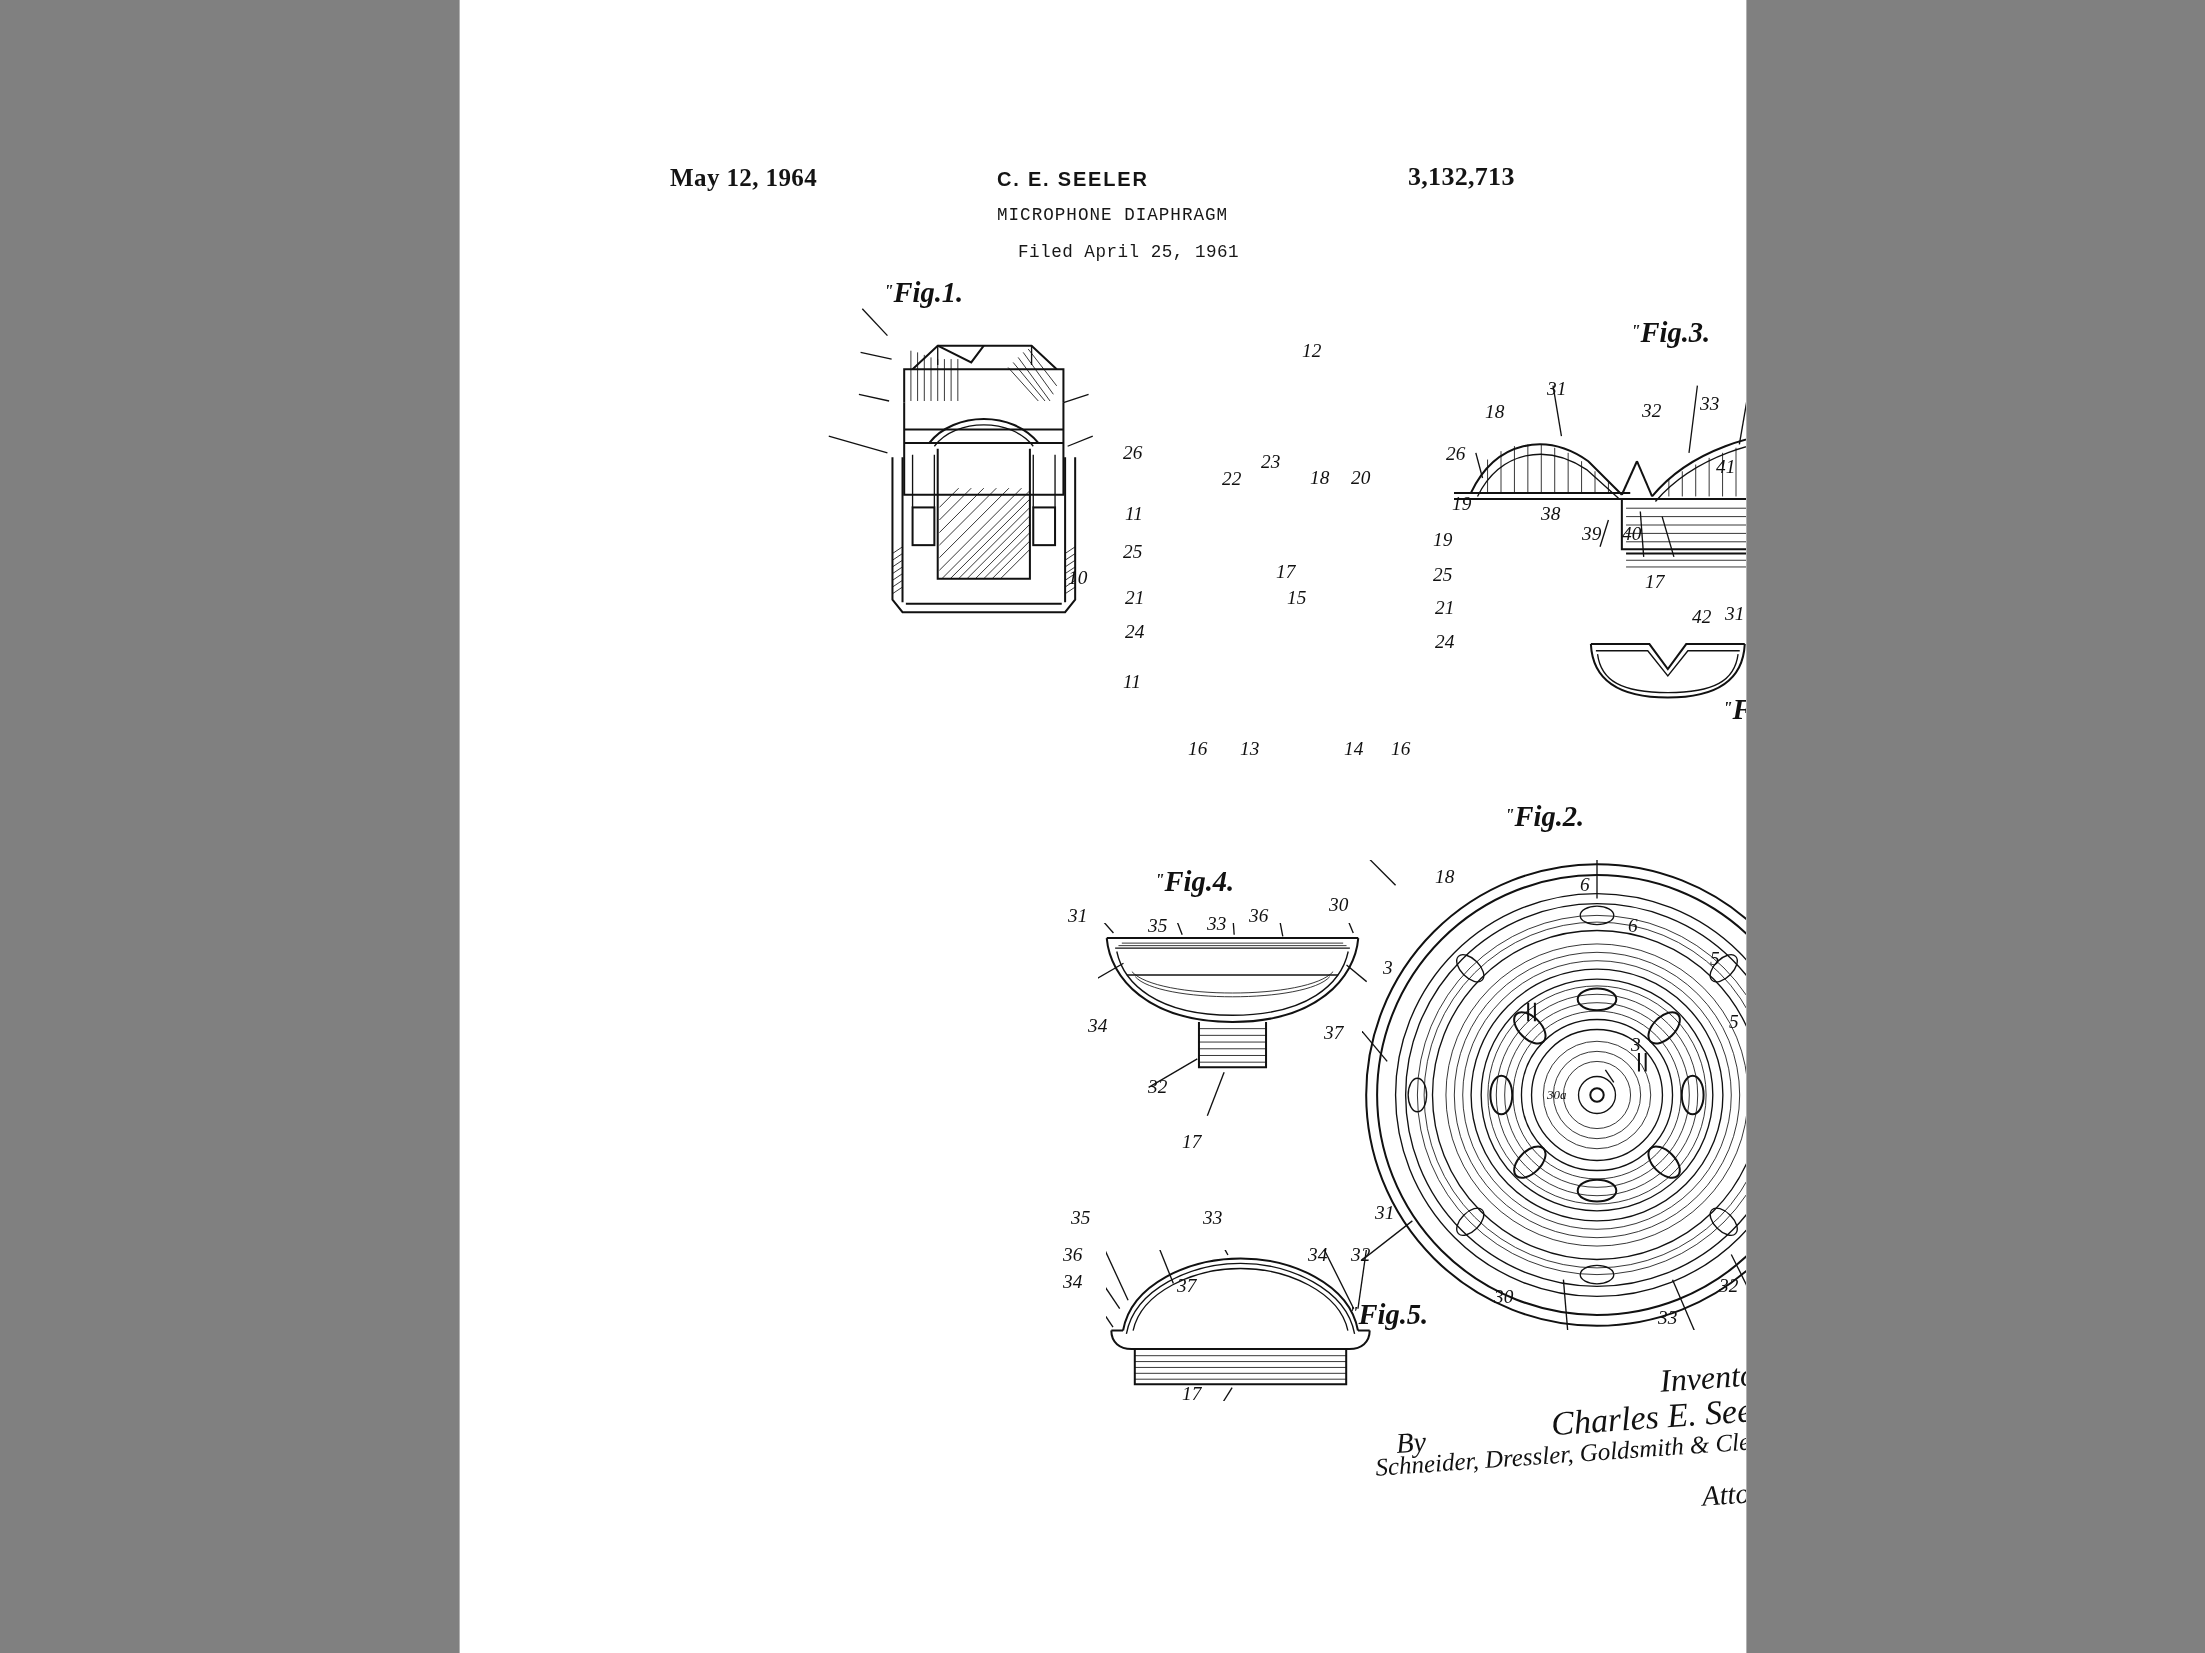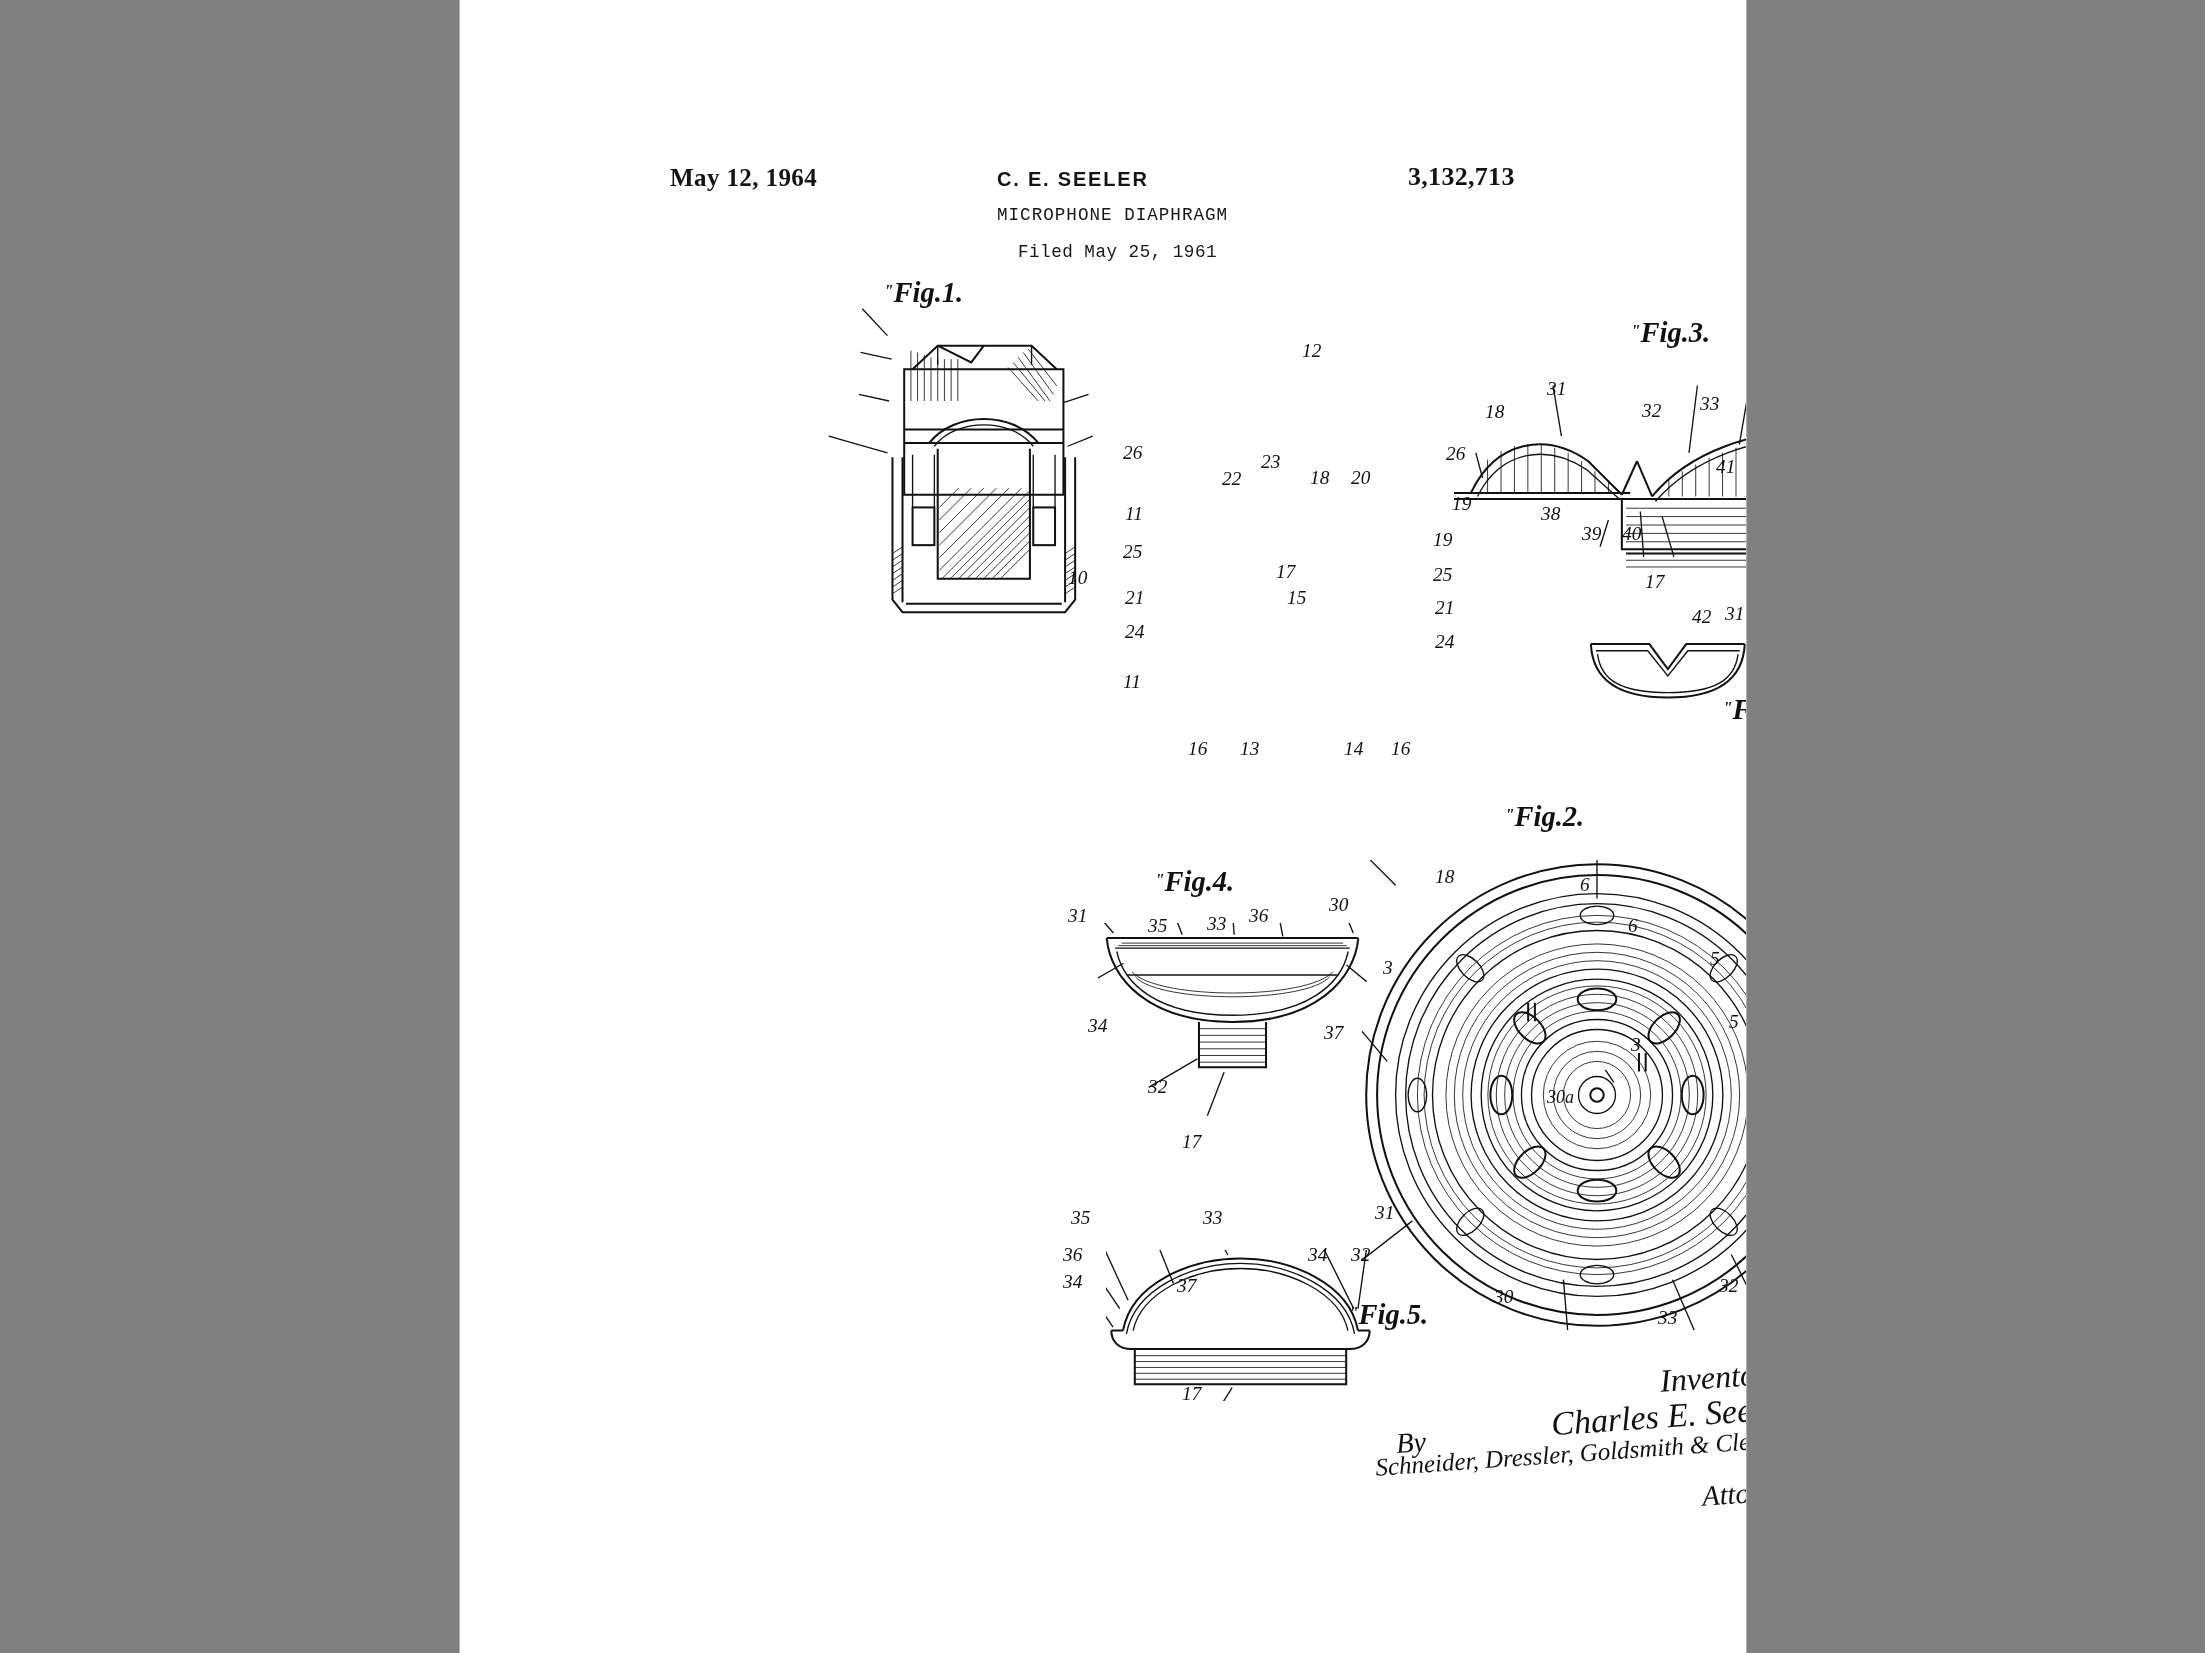--- a/index.html
+++ b/index.html
@@ -87,21 +87,21 @@
   }
   .figlbl .sq { font-size: 17px; vertical-align: 28%; }
   .ref {
     position: absolute;
     font-family: "Liberation Serif", serif;
     font-style: italic;
     font-size: 19.3px;
     color: #111;
     white-space: nowrap;
   }
-  .ref.sm { font-size: 18px; }
+  .ref.sm { font-size: 13px; }
   .sig {
     position: absolute;
     font-family: "Liberation Serif", serif;
     font-style: italic;
     color: #111;
     white-space: nowrap;
     transform: rotate(-4deg);
   }
   svg { display: block; }
   .dl { stroke: #111; stroke-width: 1.6; fill: none; }
@@ -112,21 +112,21 @@
 <body>
 
 <div id="viewer">
   <div id="page">
 
     <div class="hdr">
       <div class="hdr-date">May 12, 1964</div>
       <div class="hdr-inventor">C. E. SEELER</div>
       <div class="hdr-patno">3,132,713</div>
       <div class="hdr-title">MICROPHONE DIAPHRAGM</div>
-      <div class="hdr-filed">Filed May 25, 1961</div>
+      <div class="hdr-filed">Filed April 25, 1961</div>
     </div>
 
     <div class="figlbl" style="left:424px; top:277px;"><span class="sq">"</span><span>Fig.1.</span></div>
 
     <div style="position:absolute; left:352px; top:302px;">
       <svg width="352" height="436" viewBox="0 0 420 520">
 
         <path class="dl2" d="M110 120 L110 80 L300 80 L300 120"></path>
         <path class="dl2" d="M110 120 L110 230 L300 230 L300 120"></path>
 

